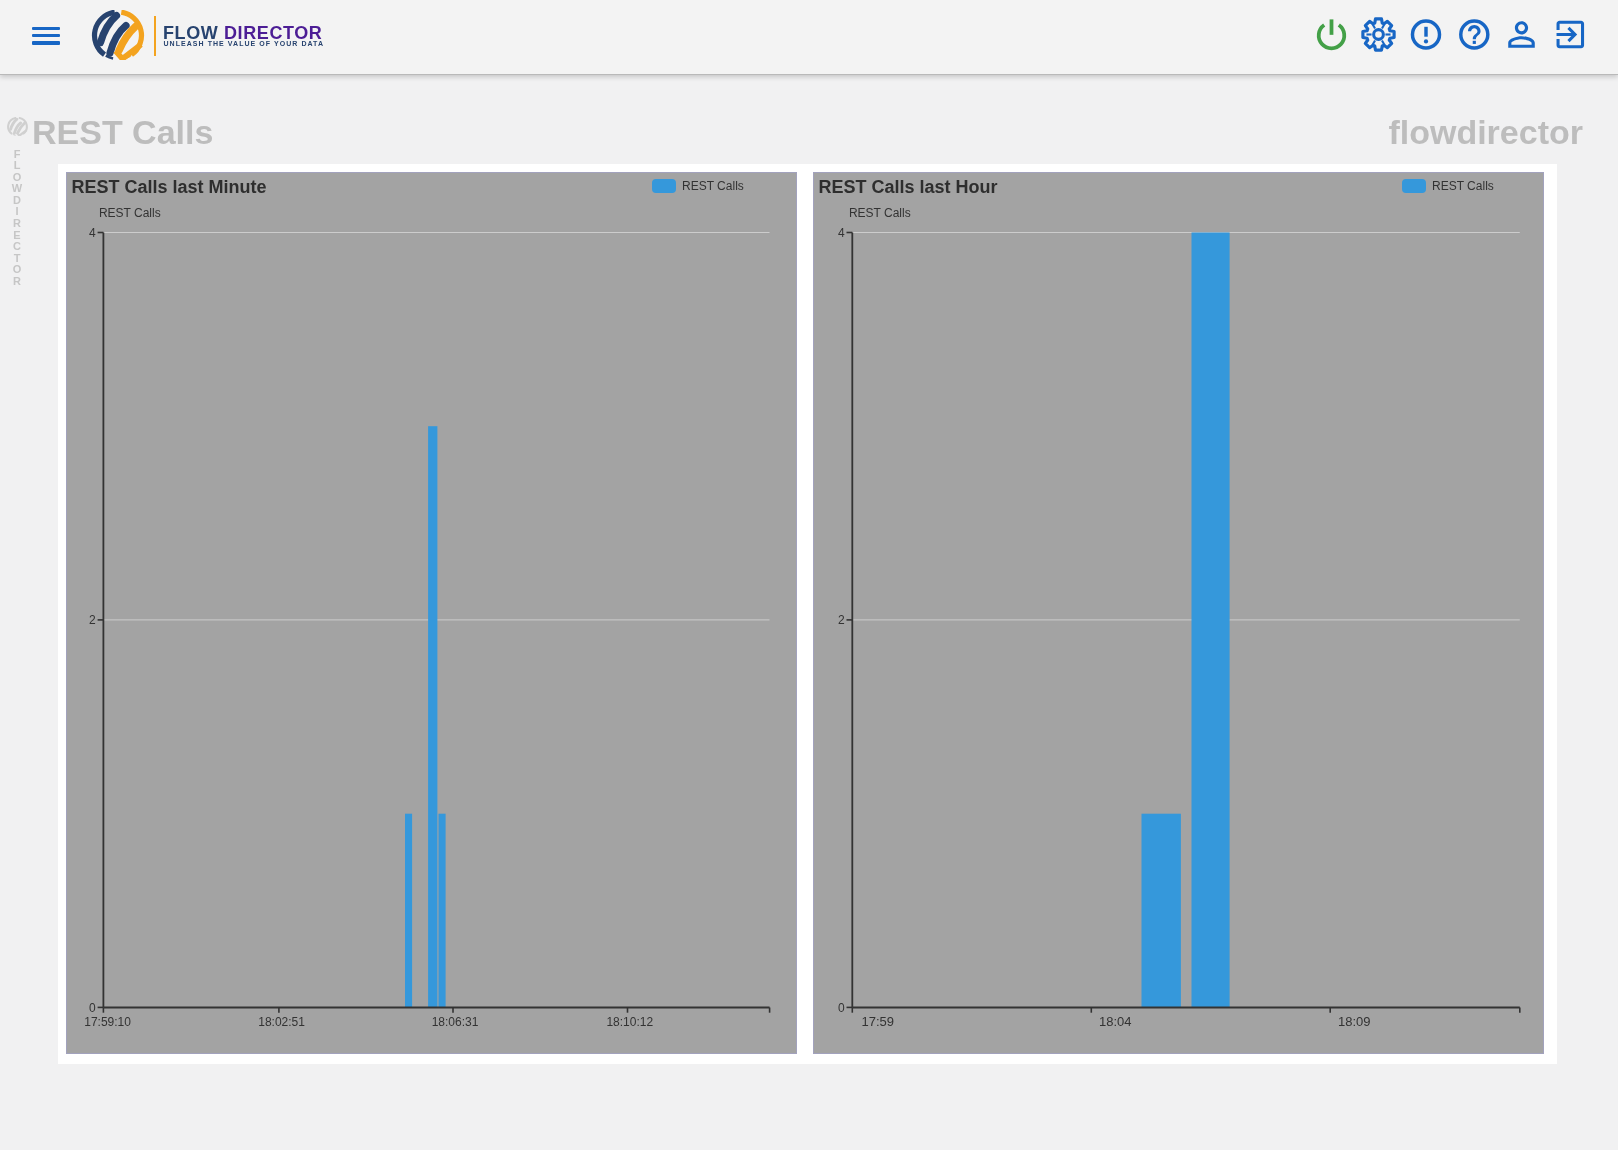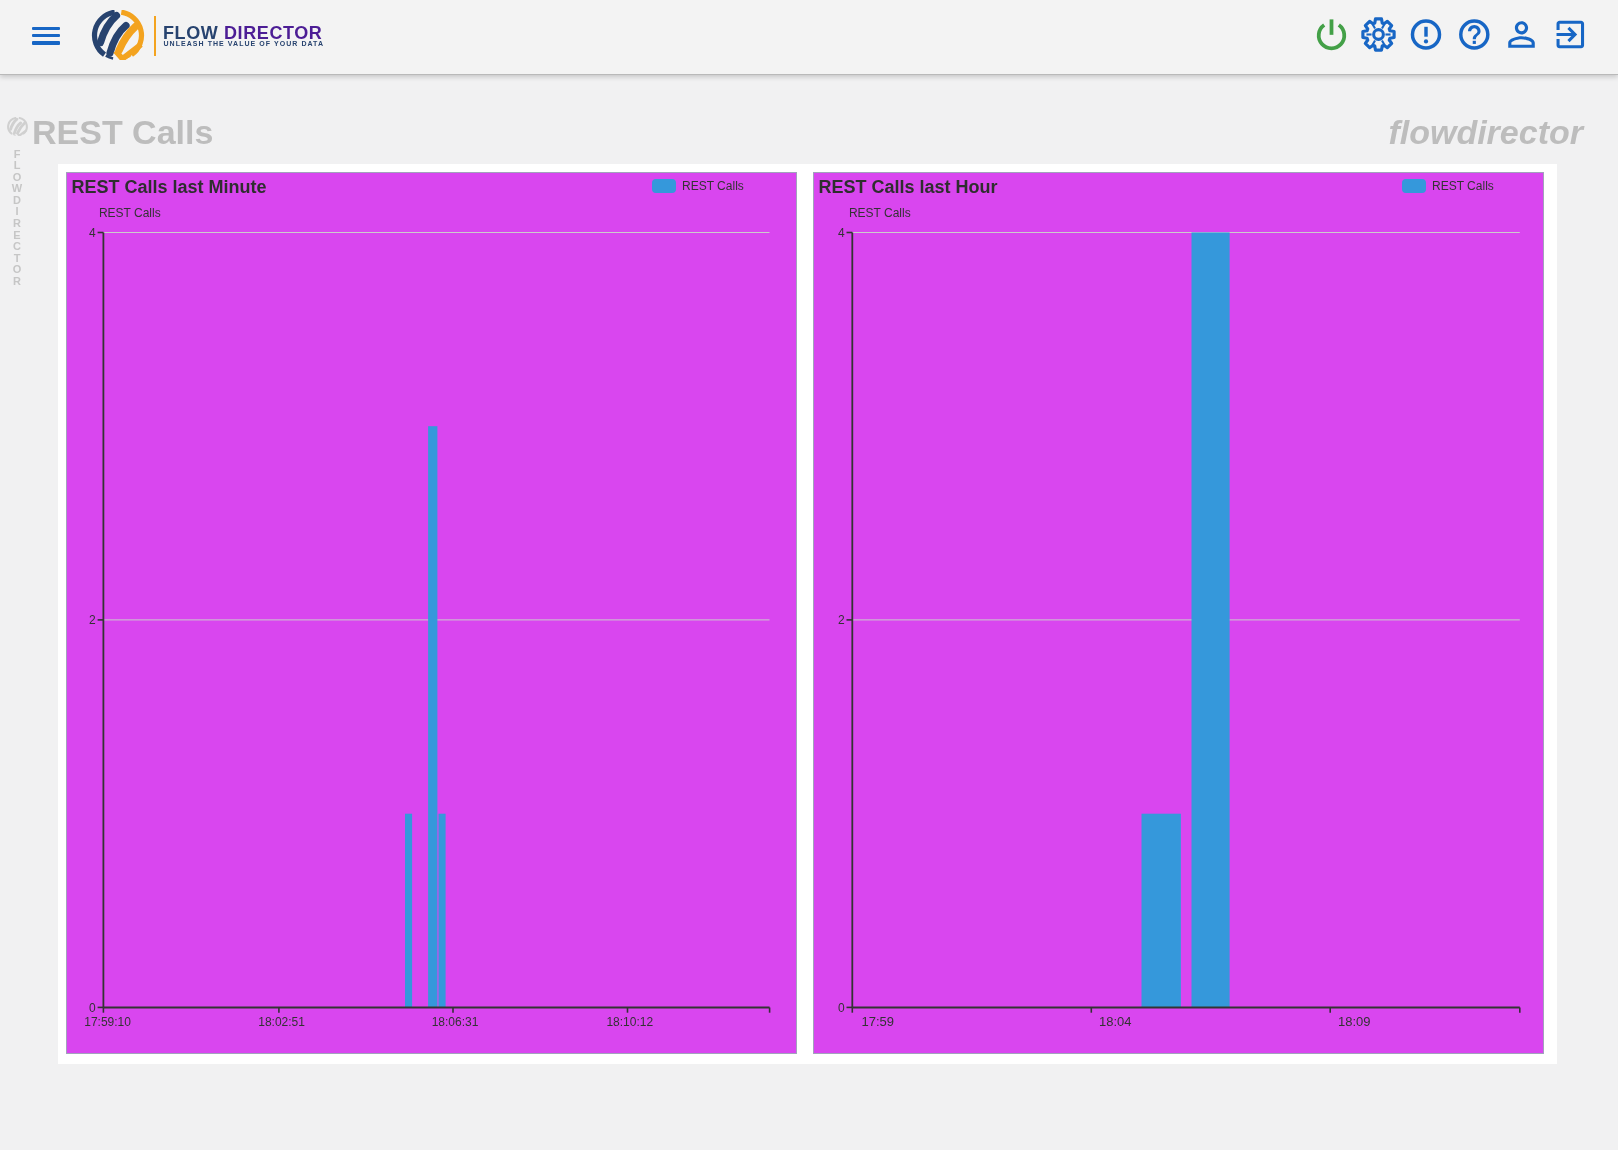--- a/index.html
+++ b/index.html
@@ -1,26 +1,26 @@
 <!DOCTYPE html>
 <html><head>
 <meta charset="utf-8">
 <style>
   html,body{margin:0;padding:0;}
   body{width:1618px;height:1150px;background:#f1f1f2;font-family:"Liberation Sans",sans-serif;position:relative;overflow:hidden;}
   .abs{position:absolute;}
   #header{position:absolute;left:0;top:0;width:1618px;height:74px;background:#f3f3f3;box-shadow:0 1px 0 #b9b9b9,0 3px 5px rgba(0,0,0,0.18);}
   .hbar{position:absolute;left:32px;width:28px;height:3.6px;background:#1766c5;border-radius:1px;}
   #whiteband{position:absolute;left:58px;top:164px;width:1499px;height:900px;background:#ffffff;}
-  .panel{position:absolute;top:172px;width:731px;height:882px;background:#d946ef;border:1px solid #a2a2bd;box-sizing:border-box;}
+  .panel{position:absolute;top:172px;width:731px;height:882px;background:#a3a3a3;border:1px solid #a2a2bd;box-sizing:border-box;}
   .ptitle{position:absolute;left:4.5px;top:4px;font-size:18px;font-weight:bold;color:#2e2e2e;}
   .legend-sw{position:absolute;top:6px;width:24px;height:14px;border-radius:4px;background:#3598db;}
   .legend-tx{position:absolute;top:5.5px;font-size:12px;color:#333;}
   #bigtitle{position:absolute;left:32px;top:112.8px;font-size:34px;font-weight:bold;color:#bdbdbd;}
-  #bigright{position:absolute;right:35px;top:112.8px;font-size:34px;font-weight:bold;color:#bdbdbd;font-style:italic;}
+  #bigright{position:absolute;right:35px;top:112.8px;font-size:34px;font-weight:bold;color:#bdbdbd;}
   #vertext{position:absolute;left:9px;top:148.5px;width:16px;font-size:11px;font-weight:bold;color:#c6c6c6;line-height:11.6px;text-align:center;}
 </style>
 </head>
 <body>
 <div id="header">
   <div class="hbar" style="top:26.5px"></div>
   <div class="hbar" style="top:33.9px"></div>
   <div class="hbar" style="top:41.3px"></div>
   <svg width="0" height="0" style="position:absolute">
     <defs>

